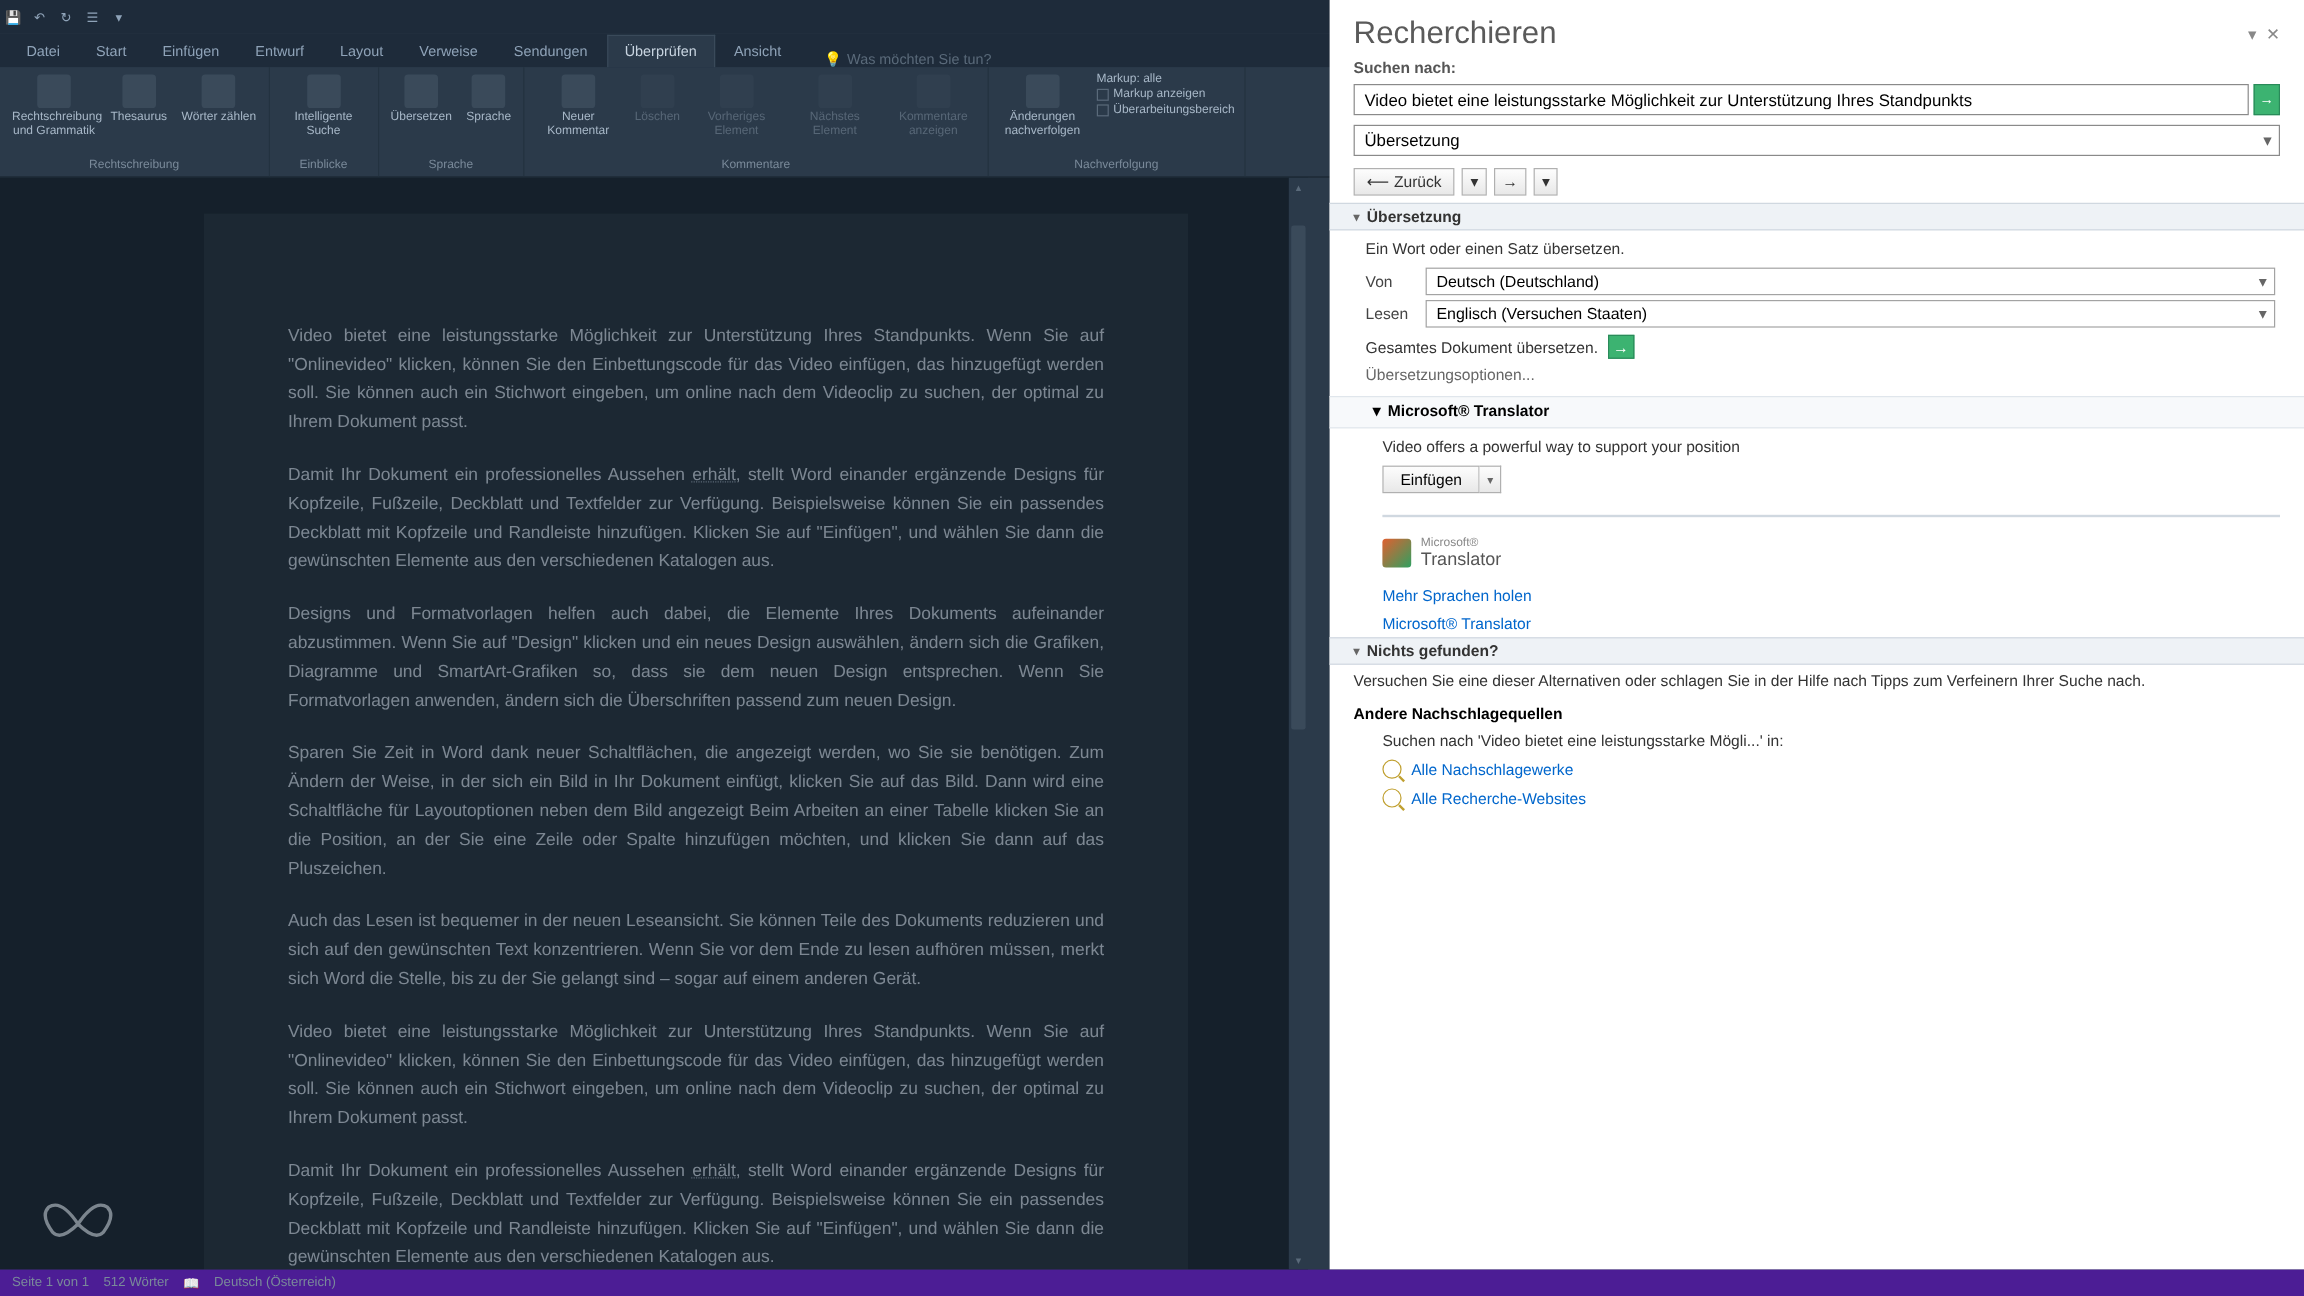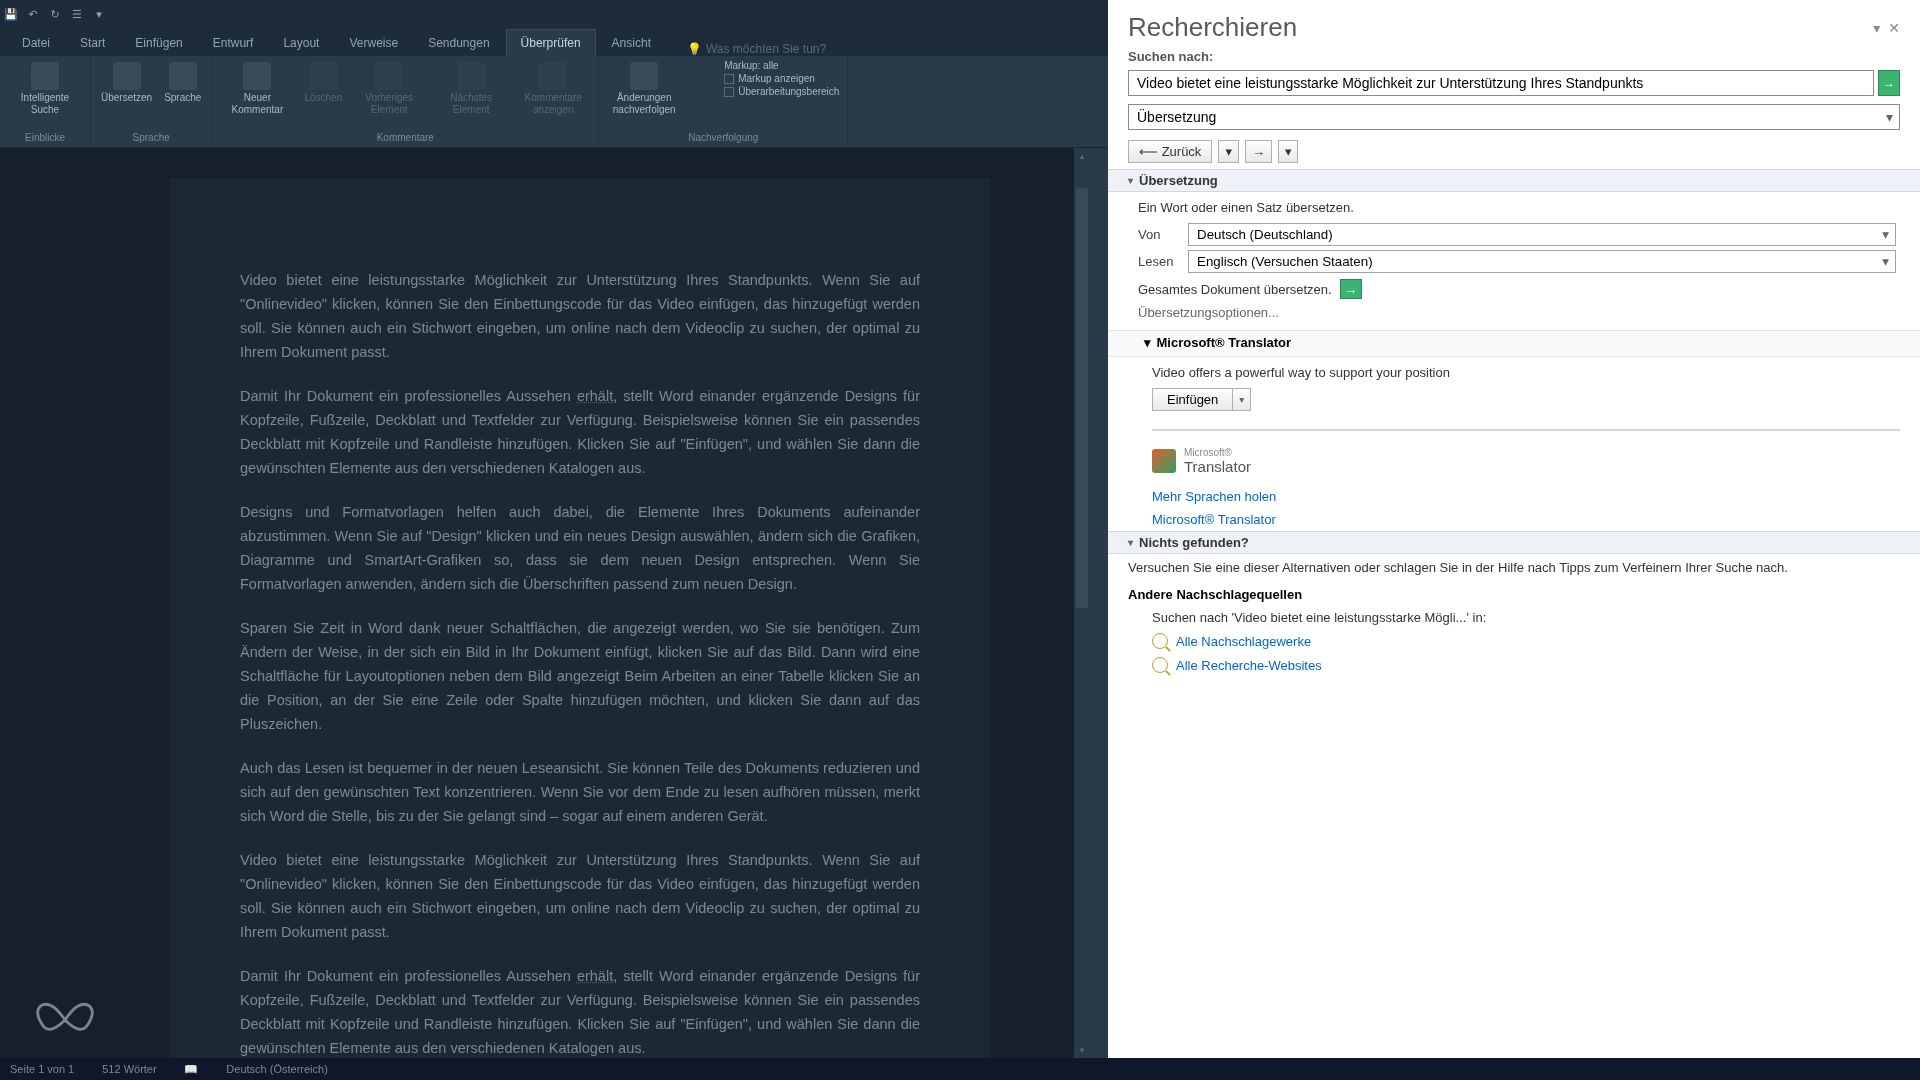--- a/index.html
+++ b/index.html
@@ -21,21 +21,21 @@
 
 .ribbon { background: #2b3a4a; height: 92px; display: flex; border-bottom: 1px solid #1a2530; }
 .ribbon-group { display: flex; flex-direction: column; border-right: 1px solid #233240; padding: 2px 4px; }
 .ribbon-group-items { display: flex; flex: 1; align-items: flex-start; }
 .ribbon-group-label { text-align: center; color: #7a8a9a; font-size: 10px; padding: 2px 0; }
 .ribbon-btn { display: flex; flex-direction: column; align-items: center; justify-content: flex-start; padding: 2px 6px; min-width: 48px; cursor: pointer; }
 .ribbon-btn.disabled { opacity: 0.35; }
 .ribbon-icon { width: 28px; height: 28px; background: #3a4a5a; border-radius: 3px; margin: 2px 0; }
 .ribbon-btn-label { color: #a8b8c8; font-size: 10px; text-align: center; line-height: 12px; max-width: 70px; }
 .ribbon-small-stack { display: flex; flex-direction: column; gap: 2px; padding: 2px 4px; }
-.ribbon-small-item { display: flex; align-items: center; gap: 4px; color: #a8b8c8; font-size: 10px; margin-left: 35px; }
+.ribbon-small-item { display: flex; align-items: center; gap: 4px; color: #a8b8c8; font-size: 10px; }
 .chk { width: 10px; height: 10px; border: 1px solid #5a6a7a; }
 
 
 .workspace { position: absolute; top: 148px; left: 0; right: 0; bottom: 22px; display: flex; }
 .doc-scroll { flex: 0 0 1090px; position: relative; background: #1a2633; overflow: hidden; }
 .doc-scroll .vscroll { position: absolute; right: 0; top: 0; bottom: 0; width: 16px; background: #2b3a4a; }
 .vscroll .thumb { background: #3a4a5a; position: absolute; left: 2px; right: 2px; top: 40px; height: 420px; border-radius: 2px; }
 .vscroll .arrow { position: absolute; left: 0; right: 0; height: 16px; color: #5a6a7a; text-align: center; font-size: 9px; line-height: 16px; }
 .page { position: absolute; left: 170px; top: 30px; width: 820px; background: rgba(44,58,74,0.6); padding: 90px 70px 40px 70px; }
 .page p { color: #b8c4d2; font-size: 14.5px; line-height: 24px; margin-bottom: 20px; text-align: justify; }
@@ -89,21 +89,21 @@
 
 .alt-text { padding: 6px 20px; font-size: 13px; color: #333; }
 .alt-sub { font-weight: 600; padding: 6px 20px 2px 20px; font-size: 13px; }
 .alt-search-label { padding: 6px 20px 4px 44px; font-size: 13px; color: #333; }
 .alt-link-row { display: flex; align-items: center; gap: 8px; padding: 4px 20px 4px 44px; }
 .mag-icon { width: 16px; height: 16px; border: 1.5px solid #c0a030; border-radius: 50%; position: relative; }
 .mag-icon::after { content: ''; position: absolute; width: 6px; height: 2px; background: #c0a030; right: -4px; bottom: -2px; transform: rotate(45deg); }
 .alt-link-row a { color: #0066cc; font-size: 13px; cursor: pointer; }
 
 
-.statusbar { position: absolute; left: 0; right: 0; bottom: 0; height: 22px; background: #0f172a; display: flex; align-items: center; gap: 28px; padding: 0 10px; color: #7a8a9a; font-size: 11px; }
+.statusbar { position: absolute; left: 0; right: 0; bottom: 0; height: 22px; background: #4c1d95; display: flex; align-items: center; gap: 12px; padding: 0 10px; color: #7a8a9a; font-size: 11px; }
 
 
 .watermark { position: absolute; left: 30px; bottom: 30px; width: 70px; height: 60px; opacity: 0.6; }
 .watermark svg { width: 100%; height: 100%; }
 </style>
 </head>
 <body>
 
 <div class="titlebar">
   <div class="qat">
@@ -130,20 +130,37 @@
     <span>💡</span>
     <span>Was möchten Sie tun?</span>
   </div>
 </div>
 
 <div class="ribbon">
   <div class="ribbon-group">
     <div class="ribbon-group-items">
       <div class="ribbon-btn">
           <div class="ribbon-icon"></div>
+          <div class="ribbon-btn-label">Rechtschreibung und Grammatik</div>
+        </div>
+      <div class="ribbon-btn">
+          <div class="ribbon-icon"></div>
+          <div class="ribbon-btn-label">Thesaurus</div>
+        </div>
+      <div class="ribbon-btn">
+          <div class="ribbon-icon"></div>
+          <div class="ribbon-btn-label">Wörter zählen</div>
+        </div>
+    </div>
+    <div class="ribbon-group-label">Rechtschreibung</div>
+  </div>
+  <div class="ribbon-group">
+    <div class="ribbon-group-items">
+      <div class="ribbon-btn">
+          <div class="ribbon-icon"></div>
           <div class="ribbon-btn-label">Intelligente Suche</div>
         </div>
     </div>
     <div class="ribbon-group-label">Einblicke</div>
   </div>
   <div class="ribbon-group">
     <div class="ribbon-group-items">
       <div class="ribbon-btn">
           <div class="ribbon-icon"></div>
           <div class="ribbon-btn-label">Übersetzen</div>

